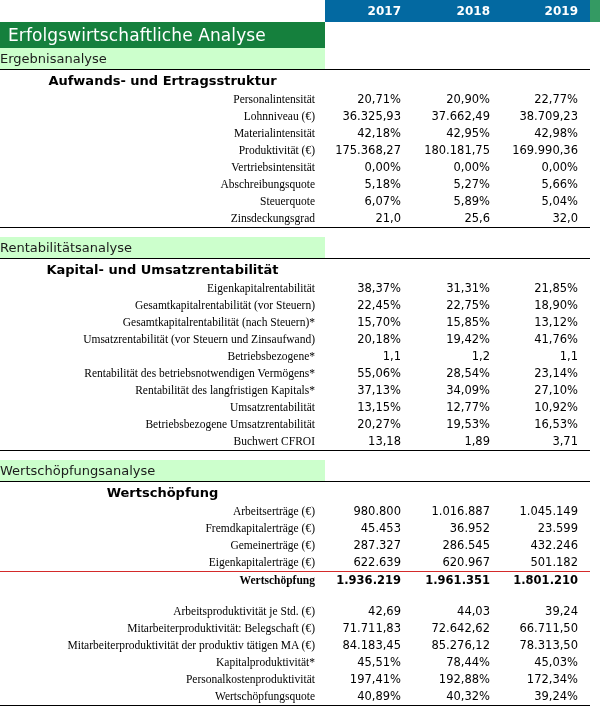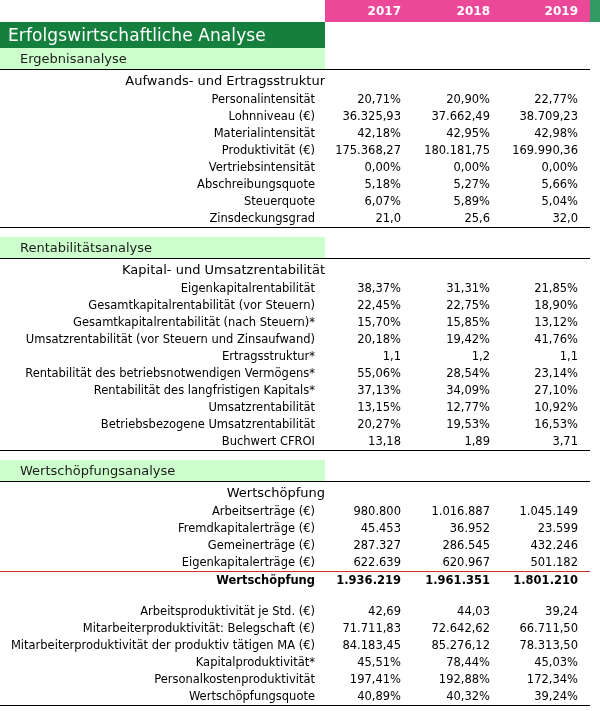--- a/index.html
+++ b/index.html
@@ -38,21 +38,21 @@
     padding: 0;
     vertical-align: middle;
     font-size: 11px;
     line-height: 13px;
     height: 16px;
     white-space: nowrap;
   }
 
   
   .yearcell {
-    background: #ec4899;
+    background: #0369a1;
     color: #ffffff;
     font-weight: bold;
     font-size: 12px;
     text-align: right;
     padding-right: 12px;
     height: 22px;
   }
   .yearspacer { background: #ffffff; }
   .yearpad { background: #349a63; }
 
@@ -66,38 +66,40 @@
     letter-spacing: 0.1px;
   }
   .titleband-empty { background: #ffffff; }
 
   
   .sectionband {
     background: #ccffcc;
     color: #1c1c1c;
     font-size: 13px;
     height: 21px;
-    padding-left: 20px;
+    padding-left: 0;
     margin-top: 10px;
   }
   .sectionband-empty { background: #ffffff; }
 
   
   .subhead {
     font-size: 13px;
     height: 21px;
     padding-left: 0;
-    text-align: right;
+    text-align: center;
+    font-weight: bold;
   }
 
   
   .rowlabel {
     text-align: right;
     padding-right: 10px;
     font-size: 11.5px;
+    font-family: Liberation Serif, serif;
   }
   .rowval {
     text-align: right;
     padding-right: 12px;
     font-size: 11.5px;
   }
   tr.data td { height: 17px; }
 
   tr.total td { font-weight: bold; }
   .rule-black-bot > td { border-bottom: 1.6px solid #000000; }
@@ -288,21 +290,21 @@
         <td></td>
       </tr>
       <tr class="data">
         <td class="rowlabel">Umsatzrentabilität (vor Steuern und Zinsaufwand)</td>
         <td class="rowval">20,18%</td>
         <td class="rowval">19,42%</td>
         <td class="rowval">41,76%</td>
         <td></td>
       </tr>
       <tr class="data">
-        <td class="rowlabel">Ertragsstruktur*</td>
+        <td class="rowlabel">Betriebsbezogene*</td>
         <td class="rowval">1,1</td>
         <td class="rowval">1,2</td>
         <td class="rowval">1,1</td>
         <td></td>
       </tr>
       <tr class="data">
         <td class="rowlabel">Rentabilität des betriebsnotwendigen Vermögens*</td>
         <td class="rowval">55,06%</td>
         <td class="rowval">28,54%</td>
         <td class="rowval">23,14%</td>

